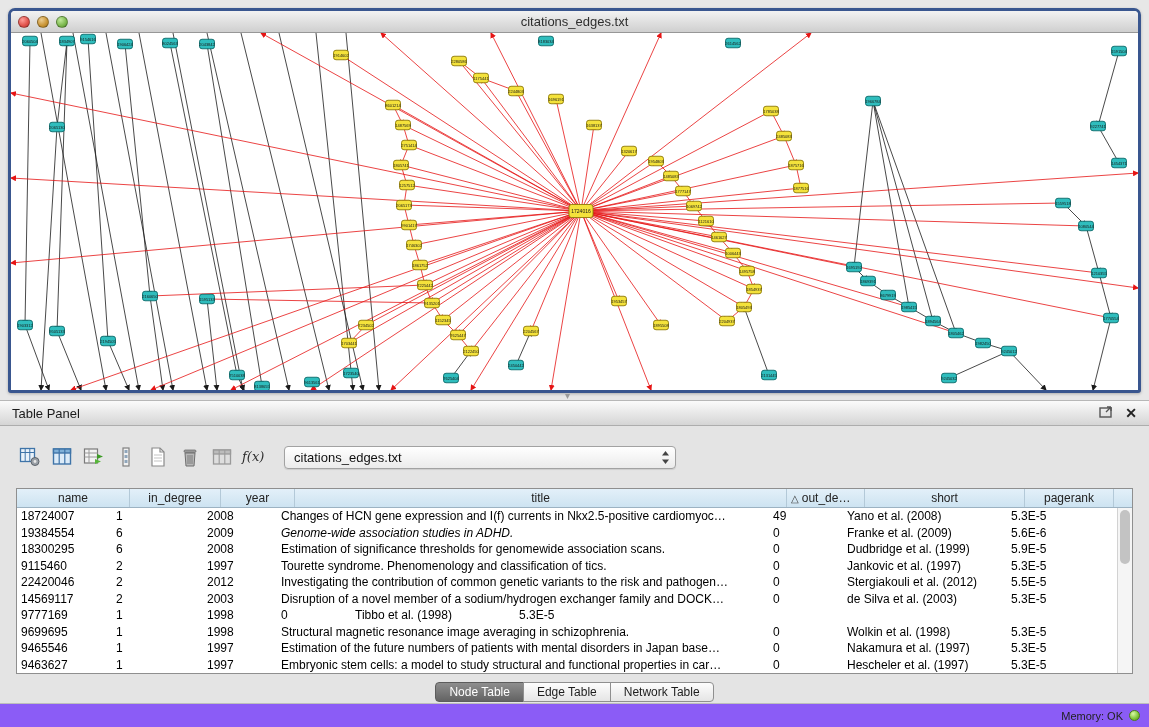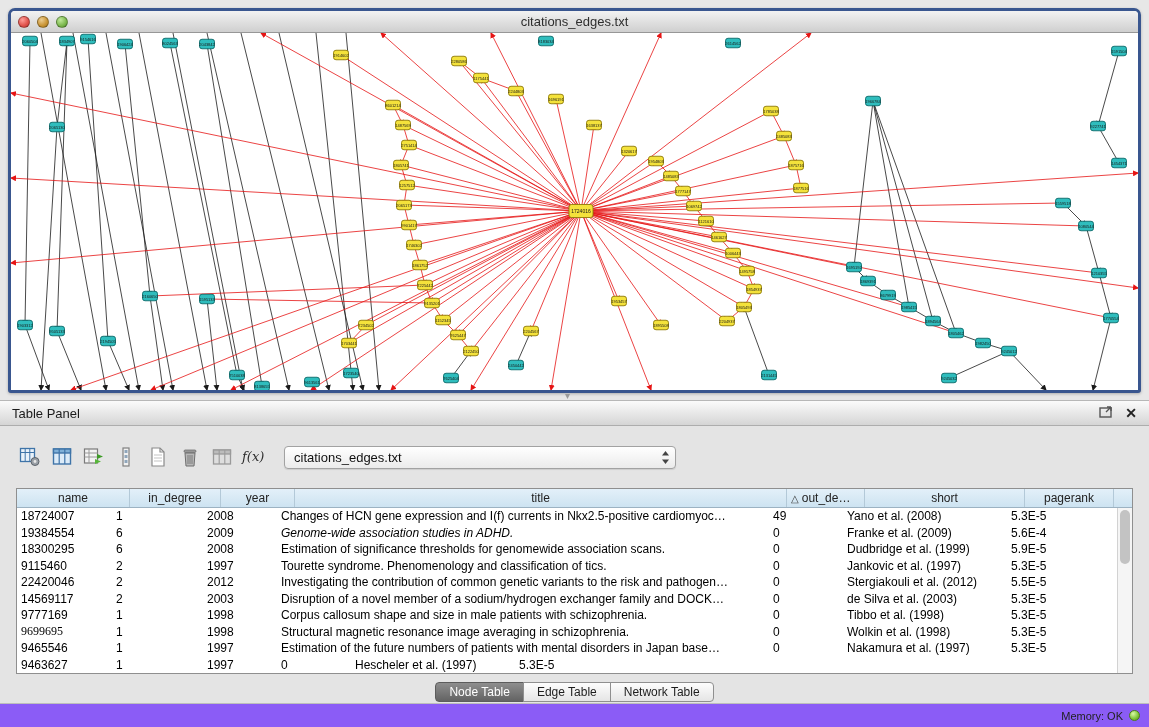--- a/index.html
+++ b/index.html
@@ -679,21 +679,21 @@
           <div class="tcell center" style="width: 160px;">Yano et al. (2008)</div>
           <div class="tcell" style="width: 89px;">5.3E-5</div>
         </div>
         <div class="trow">
           <div class="tcell" style="width: 95px;">19384554</div>
           <div class="tcell" style="width: 91px;">6</div>
           <div class="tcell" style="width: 74px;">2009</div>
           <div class="tcell" style="width: 492px; font-style: italic;">Genome-wide association studies in ADHD.</div>
           <div class="tcell" style="width: 78px;">0</div>
           <div class="tcell center" style="width: 160px;">Franke et al. (2009)</div>
-          <div class="tcell" style="width: 89px;">5.6E-4</div>
+          <div class="tcell" style="width: 89px;">5.6E-6</div>
         </div>
         <div class="trow">
           <div class="tcell" style="width: 95px;">18300295</div>
           <div class="tcell" style="width: 91px;">6</div>
           <div class="tcell" style="width: 74px;">2008</div>
           <div class="tcell" style="width: 492px;">Estimation of significance thresholds for genomewide association scans.</div>
           <div class="tcell" style="width: 78px;">0</div>
           <div class="tcell center" style="width: 160px;">Dudbridge et al. (1999)</div>
           <div class="tcell" style="width: 89px;">5.9E-5</div>
         </div>
@@ -721,47 +721,47 @@
           <div class="tcell" style="width: 74px;">2003</div>
           <div class="tcell" style="width: 492px;">Disruption of a novel member of a sodium/hydrogen exchanger family and DOCK…</div>
           <div class="tcell" style="width: 78px;">0</div>
           <div class="tcell center" style="width: 160px;">de Silva et al. (2003)</div>
           <div class="tcell" style="width: 89px;">5.3E-5</div>
         </div>
         <div class="trow">
           <div class="tcell" style="width: 95px;">9777169</div>
           <div class="tcell" style="width: 91px;">1</div>
           <div class="tcell" style="width: 74px;">1998</div>
-          <div class="tcell" style="width: 492px;">Corpus callosum shape and size in male patients with schizophrenia.</div>
           <div class="tcell" style="width: 78px;">0</div>
           <div class="tcell center" style="width: 160px;">Tibbo et al. (1998)</div>
           <div class="tcell" style="width: 89px;">5.3E-5</div>
         </div>
         <div class="trow">
-          <div class="tcell" style="width: 95px; font-family: Liberation Serif, serif;">9699695</div>
+          <div class="tcell" style="width: 95px;">9699695</div>
           <div class="tcell" style="width: 91px;">1</div>
           <div class="tcell" style="width: 74px;">1998</div>
           <div class="tcell" style="width: 492px;">Structural magnetic resonance image averaging in schizophrenia.</div>
           <div class="tcell" style="width: 78px;">0</div>
           <div class="tcell center" style="width: 160px;">Wolkin et al. (1998)</div>
           <div class="tcell" style="width: 89px;">5.3E-5</div>
         </div>
         <div class="trow">
           <div class="tcell" style="width: 95px;">9465546</div>
           <div class="tcell" style="width: 91px;">1</div>
           <div class="tcell" style="width: 74px;">1997</div>
           <div class="tcell" style="width: 492px;">Estimation of the future numbers of patients with mental disorders in Japan base…</div>
           <div class="tcell" style="width: 78px;">0</div>
           <div class="tcell center" style="width: 160px;">Nakamura et al. (1997)</div>
           <div class="tcell" style="width: 89px;">5.3E-5</div>
         </div>
         <div class="trow">
           <div class="tcell" style="width: 95px;">9463627</div>
           <div class="tcell" style="width: 91px;">1</div>
           <div class="tcell" style="width: 74px;">1997</div>
+          <div class="tcell" style="width: 492px;">Embryonic stem cells: a model to study structural and functional properties in car…</div>
           <div class="tcell" style="width: 78px;">0</div>
           <div class="tcell center" style="width: 160px;">Hescheler et al. (1997)</div>
           <div class="tcell" style="width: 89px;">5.3E-5</div>
         </div>
       </div>
     <div class="vscroll">
         <div class="thumb"></div>
       </div>
   </div>
 

